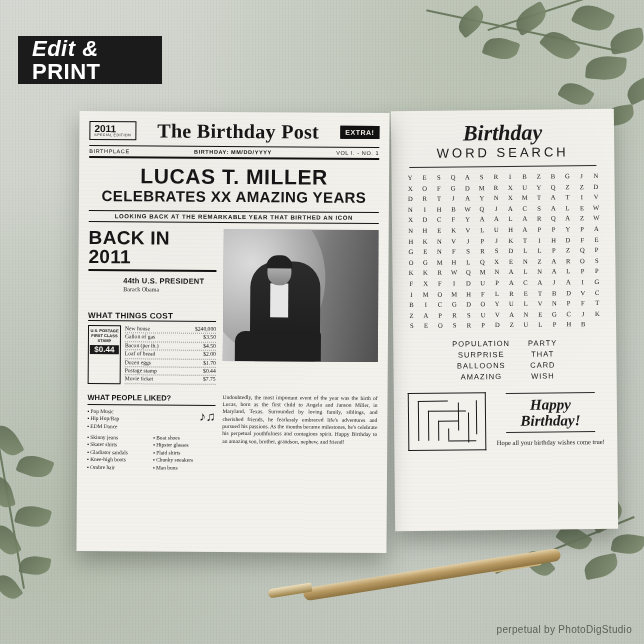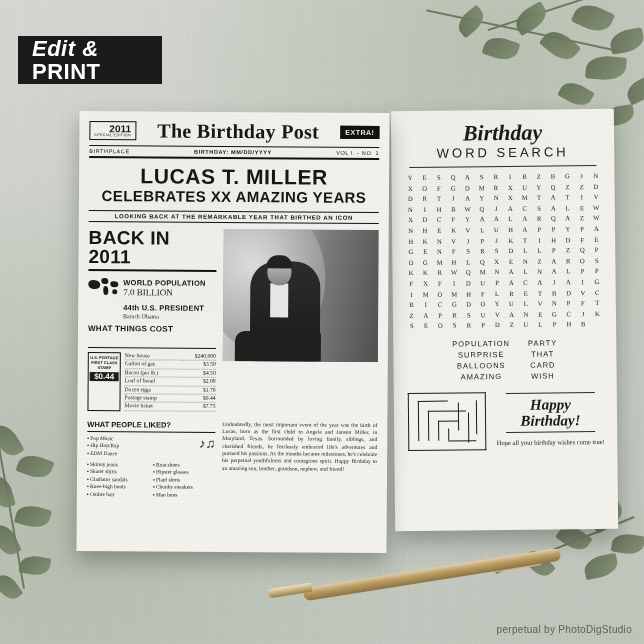--- a/index.html
+++ b/index.html
@@ -61,21 +61,21 @@
   }
   .card-front{
     left:78px;top:112px;width:310px;height:440px;
     transform:rotate(0.4deg);
     z-index:3;
   }
 
   
   .np{position:absolute;inset:0;padding:8px 10px;box-sizing:border-box;color:#161616;}
   .np-top{display:flex;align-items:center;justify-content:space-between;border-bottom:1px solid #111;padding-bottom:3px;}
-  .yr-box{border:1px solid #111;padding:2px 4px;text-align:right;line-height:1;}
+  .yr-box{border:1px solid #111;padding:2px 4px;text-align:left;line-height:1;}
   .yr-box .y{font-family:"Liberation Sans",sans-serif;font-weight:bold;font-size:10px;}
   .yr-box .s{font-size:3.6px;letter-spacing:.4px;font-family:"Liberation Sans",sans-serif;}
   .masthead{font-family:"Liberation Serif",serif;font-weight:bold;font-size:20px;letter-spacing:.3px;}
   .extra{border:1px solid #111;background:#111;color:#f3f1ec;font-family:"Liberation Sans",sans-serif;font-weight:bold;font-size:7px;padding:2px 4px;letter-spacing:.5px;}
   .np-sub{display:flex;align-items:center;justify-content:space-between;font-size:5.5px;letter-spacing:.6px;border-bottom:2px solid #111;padding:2px 0 2px;font-family:"Liberation Sans",sans-serif;}
   .np-sub .mid{font-weight:bold;}
 
   .headline{text-align:center;margin-top:7px;}
   .headline .h1{font-family:"Liberation Sans",sans-serif;font-weight:bold;font-size:21px;letter-spacing:.6px;line-height:22px;}
   .headline .h2{font-family:"Liberation Sans",sans-serif;font-weight:bold;font-size:15px;letter-spacing:.4px;line-height:17px;}
@@ -90,21 +90,21 @@
   .fact .txt .t1{font-family:"Liberation Sans",sans-serif;font-weight:bold;font-size:7.5px;line-height:9px;letter-spacing:.2px;}
   .fact .txt .t2{font-size:9px;line-height:10px;}
   .fact .txt .t3{font-size:6px;line-height:8px;}
   .globe{width:30px;height:22px;flex:none;position:relative;}
   .globe i{position:absolute;background:#1b1b1b;border-radius:40% 55% 45% 50%;}
   .flag{width:30px;height:19px;flex:none;background:
      repeating-linear-gradient(180deg,#1b1b1b 0 1.7px,#f3f1ec 1.7px 3.4px);
      position:relative;border:0.5px solid #1b1b1b;}
   .flag b{position:absolute;left:0;top:0;width:13px;height:9px;background:#1b1b1b;}
 
-  .sect-title{font-family:"Liberation Sans",sans-serif;font-weight:bold;font-size:8px;letter-spacing:.3px;border-bottom:1.5px solid #111;margin-top:4px;padding-bottom:14px;}
+  .sect-title{font-family:"Liberation Sans",sans-serif;font-weight:bold;font-size:8px;letter-spacing:.3px;border-bottom:1.5px solid #111;margin-top:18px;padding-bottom:0;}
   .costs{display:flex;gap:4px;margin-top:4px;justify-content:flex-end;}
   .stampbox{width:33px;flex:none;border:1px solid #111;text-align:center;padding:2px 1px;box-sizing:border-box;}
   .stampbox .a{font-family:"Liberation Sans",sans-serif;font-weight:bold;font-size:4px;line-height:5px;}
   .stampbox .b{font-family:"Liberation Sans",sans-serif;font-weight:bold;font-size:8px;background:#1b1b1b;color:#f3f1ec;margin-top:2px;}
   .cost-list{flex:1;}
   .cost-row{display:flex;justify-content:space-between;font-size:5.6px;line-height:7.4px;border-bottom:.5px dotted #9a978f;}
 
   .photo{
     width:100%;height:132px;background:
       linear-gradient(160deg,#d9d9d9,#8f8f8f 40%,#575757 75%,#3a3a3a);
@@ -479,33 +479,20 @@
     <div class="headline">
       <div class="h1">LUCAS T. MILLER</div>
       <div class="h2">CELEBRATES XX AMAZING YEARS</div>
     </div>
     <div class="kicker">LOOKING BACK AT THE REMARKABLE YEAR THAT BIRTHED AN ICON</div>
 
     <div class="mid-grid">
       <div class="col-l">
         <div class="backin">BACK IN 2011</div>
 
-        <div class="fact">
-          <div class="globe">
-            <i style="left:0;top:4px;width:12px;height:9px;"></i>
-            <i style="left:13px;top:2px;width:7px;height:6px;"></i>
-            <i style="left:15px;top:10px;width:5px;height:9px;"></i>
-            <i style="left:22px;top:5px;width:8px;height:6px;"></i>
-            <i style="left:24px;top:13px;width:5px;height:5px;"></i>
-          </div>
-          <div class="txt">
-            <div class="t1">WORLD POPULATION</div>
-            <div class="t2">7.0 BILLION</div>
-          </div>
-        </div>
 
 
         <div class="fact" style="margin-left:35px;">
           <div class="txt">
             <div class="t1">44th U.S. PRESIDENT</div>
             <div class="t3">Barack Obama</div>
           </div>
         </div>
 
         <div class="sect-title">WHAT THINGS COST</div>

